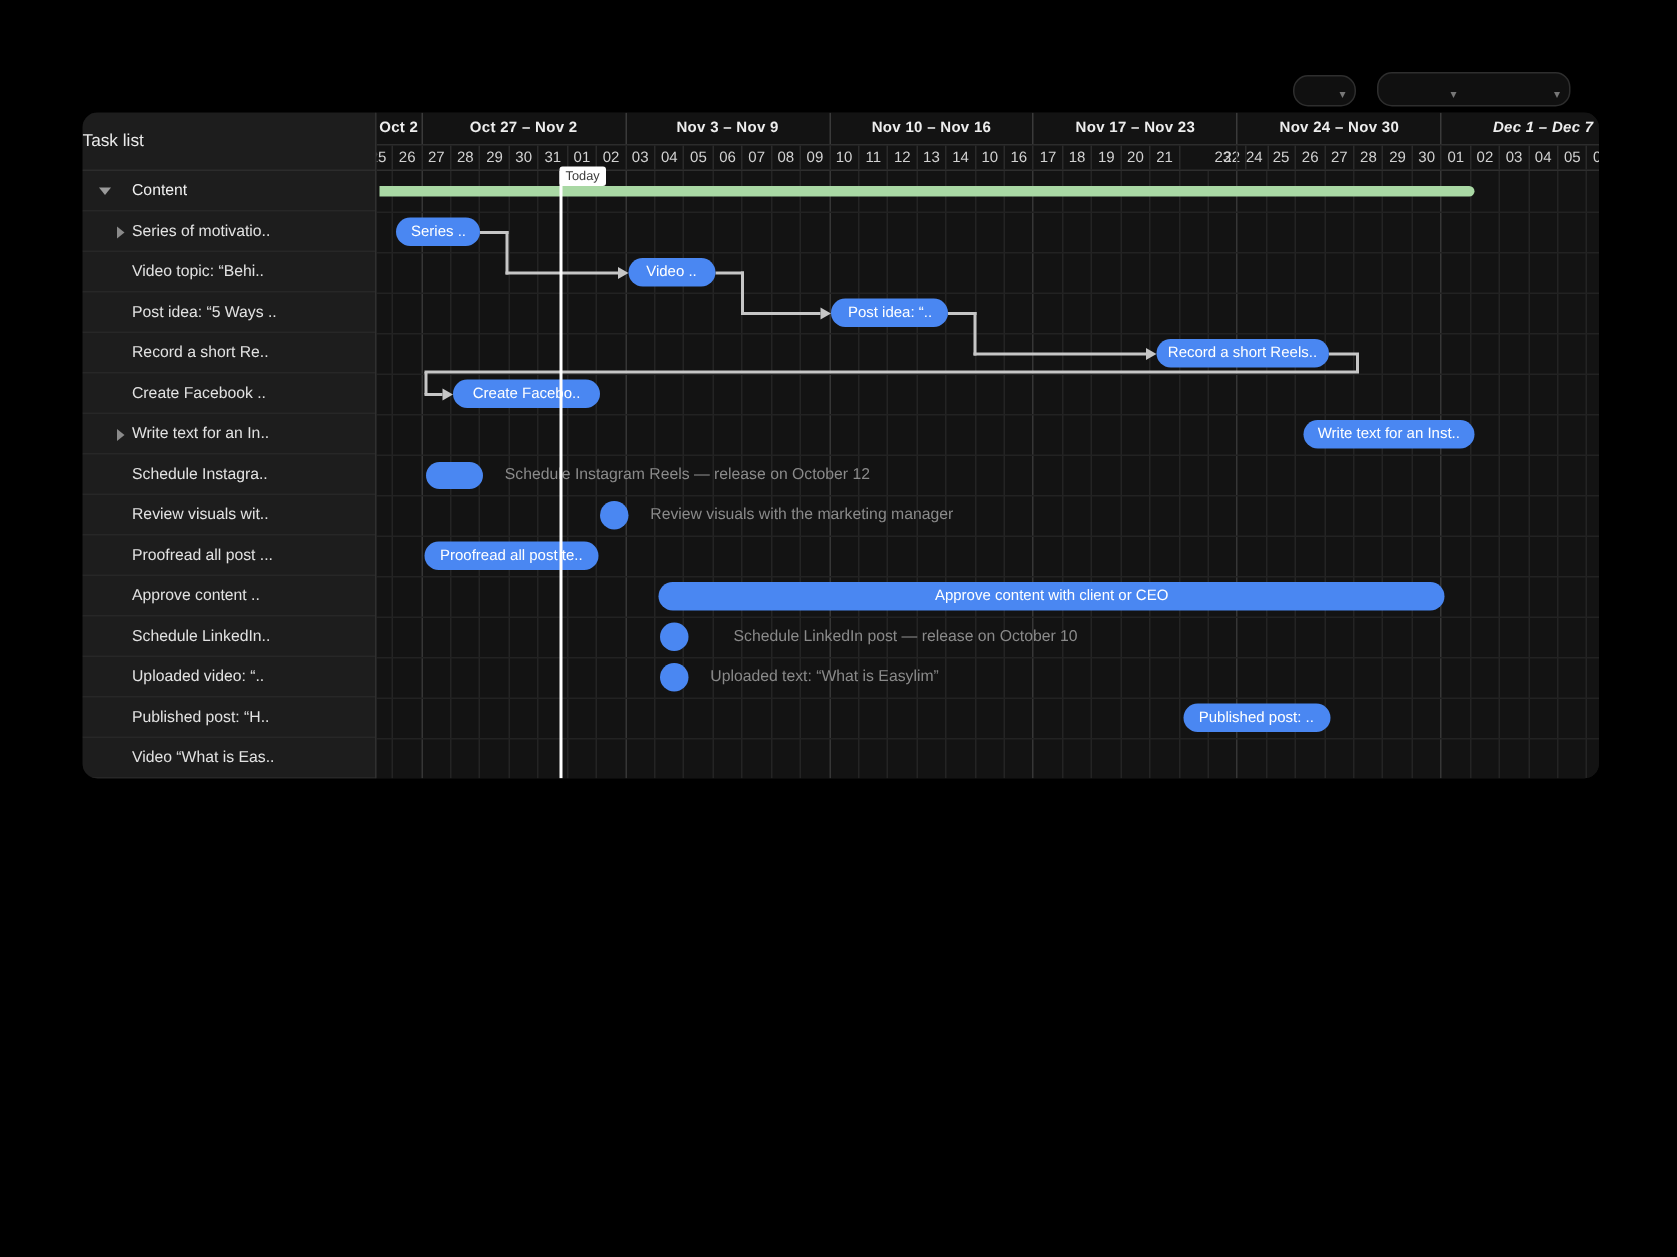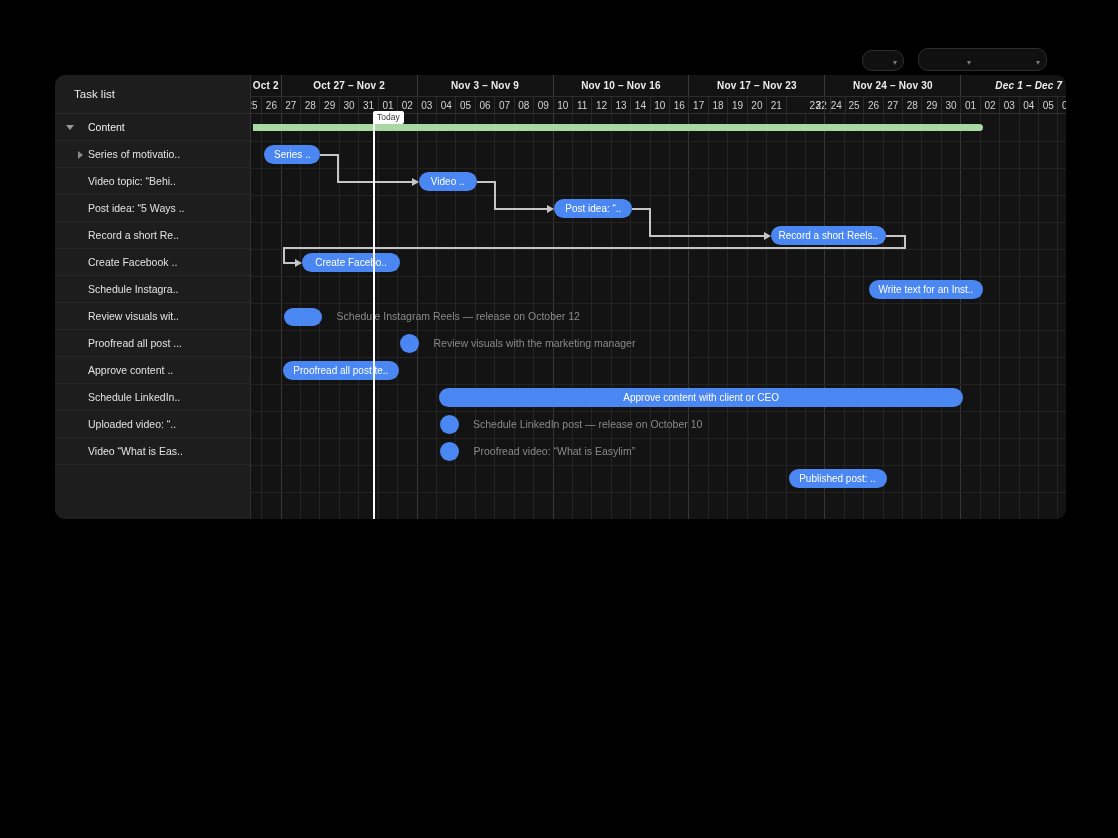--- a/index.html
+++ b/index.html
@@ -9,21 +9,21 @@
   .crop-btn{position:absolute;background:#101010;border:1px solid #2e2e2e;border-radius:10px;
             display:flex;align-items:flex-end;justify-content:flex-end;color:#777;font-size:8px;
             padding:0 6px 3px 6px;box-sizing:border-box;}
   
   .card{position:absolute;left:55px;top:75px;width:1011px;height:444px;background:#141414;
         border-radius:10px;overflow:hidden;}
   
   .left-panel{position:absolute;left:0;top:0;width:196px;height:100%;background:#1d1d1d;
               border-right:1px solid #303030;box-sizing:border-box;z-index:6;}
   .tl-header{height:39px;border-bottom:1px solid #2c2c2c;display:flex;align-items:center;
-             padding-left:19px;color:#eaeaea;font-size:11.5px;box-sizing:border-box;}
+             color:#eaeaea;font-size:11.5px;box-sizing:border-box;}
   .task-row{height:27px;border-bottom:1px solid #272727;display:flex;align-items:center;
             color:#e2e2e2;font-size:10.5px;position:relative;box-sizing:border-box;white-space:nowrap;}
   .caret-down{position:absolute;left:11px;top:11px;width:0;height:0;
               border-left:4px solid transparent;border-right:4px solid transparent;
               border-top:5px solid #9a9a9a;}
   .caret-right{position:absolute;left:23px;top:10px;width:0;height:0;
                border-top:4px solid transparent;border-bottom:4px solid transparent;
                border-left:5px solid #8a8a8a;}
   .task-label{margin-left:33px;overflow:hidden;text-overflow:clip;}
   .task-label.group{color:#f0f0f0;}
@@ -87,36 +87,43 @@
           <div class="task-row">
             <span class="task-label">Post idea: “5 Ways ..</span>
           </div>
           <div class="task-row">
             <span class="task-label">Record a short Re..</span>
           </div>
           <div class="task-row">
             <span class="task-label">Create Facebook ..</span>
           </div>
           <div class="task-row">
+            <span class="caret-right"></span>
+            <span class="task-label">Write text for an In..</span>
+          </div>
+          <div class="task-row">
             <span class="task-label">Schedule Instagra..</span>
           </div>
           <div class="task-row">
             <span class="task-label">Review visuals wit..</span>
           </div>
           <div class="task-row">
             <span class="task-label">Proofread all post ...</span>
           </div>
           <div class="task-row">
             <span class="task-label">Approve content ..</span>
           </div>
           <div class="task-row">
             <span class="task-label">Schedule LinkedIn..</span>
           </div>
           <div class="task-row">
             <span class="task-label">Uploaded video: “..</span>
+          </div>
+          <div class="task-row">
+            <span class="task-label">Published post: “H..</span>
           </div>
           <div class="task-row">
             <span class="task-label">Video “What is Eas..</span>
           </div>
         </div>
     </div>
 
     <div class="timeline">
       <div class="week-row" id="week-row">
           <div class="week-cell" style="left: 0px; width: 30.64px;">
@@ -353,23 +360,23 @@
           <div class="annotation" style="left: 85.582px; top: 196px;">Schedule Instagram Reels — release on October 12</div>
           <div class="circle" style="left: 148.535px; top: 220px; width: 19px; height: 19px; background: rgb(74, 135, 242);"></div>
           <div class="annotation" style="left: 182.535px; top: 223px;">Review visuals with the marketing manager</div>
           <div class="bar" style="left: 31.611px; top: 247px; width: 116.52px; height: 19px; background: rgb(74, 135, 242);">
             <span>Proofread all post te..</span>
           </div>
           <div class="bar" style="left: 187.942px; top: 274px; width: 524.34px; height: 19px; background: rgb(74, 135, 242);">
             <span>Approve content with client or CEO</span>
           </div>
           <div class="circle" style="left: 188.54px; top: 301px; width: 19px; height: 19px; background: rgb(74, 135, 242);"></div>
-          <div class="annotation" style="left: 222px; top: 304px; text-align: center;">Schedule LinkedIn post — release on October 10</div>
+          <div class="annotation" style="left: 238px; top: 304px; text-align: center;">Schedule LinkedIn post — release on October 10</div>
           <div class="circle" style="left: 188.54px; top: 328px; width: 19px; height: 19px; background: rgb(74, 135, 242);"></div>
-          <div class="annotation" style="left: 222.54px; top: 331px;">Proofread video: “What is Easylim”</div>
+          <div class="annotation" style="left: 222.54px; top: 331px;">Uploaded text: “What is Easylim”</div>
           <div class="bar" style="left: 537.502px; top: 355px; width: 98.071px; height: 19px; background: rgb(74, 135, 242);">
             <span>Published post: ..</span>
           </div>
           <div class="link-seg" style="left: 69.48px; top: 39.5px; width: 19px; height: 2px; background: rgb(198, 198, 198);"></div>
           <div class="link-seg" style="left: 86.48px; top: 39.5px; width: 2px; height: 29px; background: rgb(198, 198, 198);"></div>
           <div class="link-seg" style="left: 86.48px; top: 66.5px; width: 74.071px; height: 2px; background: rgb(198, 198, 198);"></div>
           <div class="link-arrow" style="left: 160.551px; top: 63.5px;"></div>
           <div class="link-seg" style="left: 225.811px; top: 66.5px; width: 19px; height: 2px; background: rgb(198, 198, 198);"></div>
           <div class="link-seg" style="left: 242.811px; top: 66.5px; width: 2px; height: 29px; background: rgb(198, 198, 198);"></div>
           <div class="link-seg" style="left: 242.811px; top: 93.5px; width: 53.68px; height: 2px; background: rgb(198, 198, 198);"></div>

